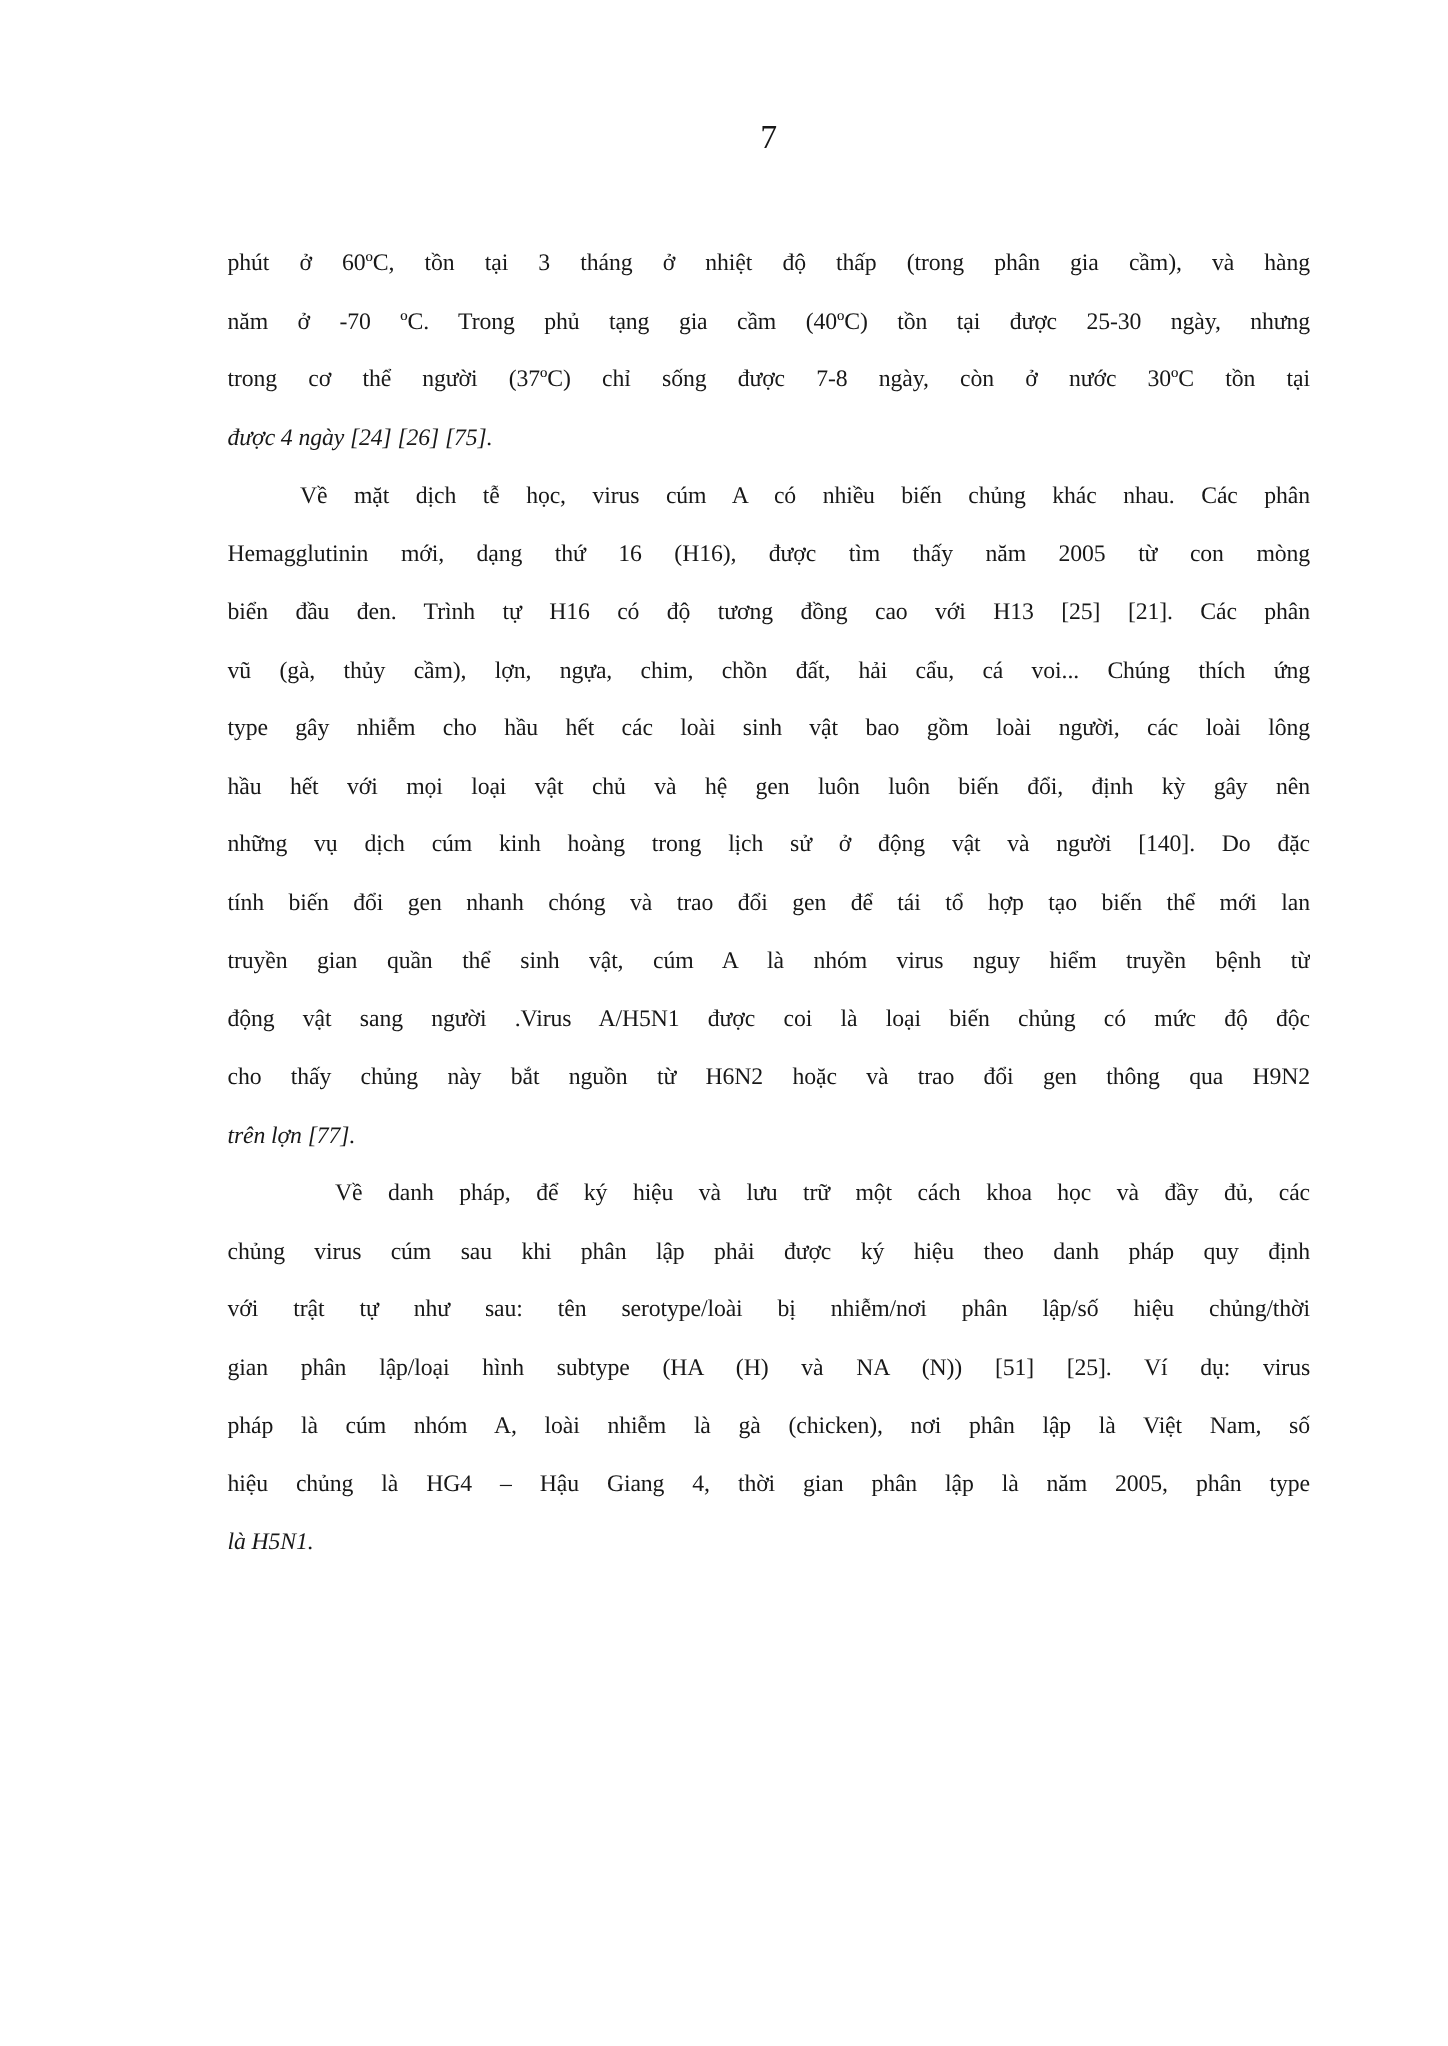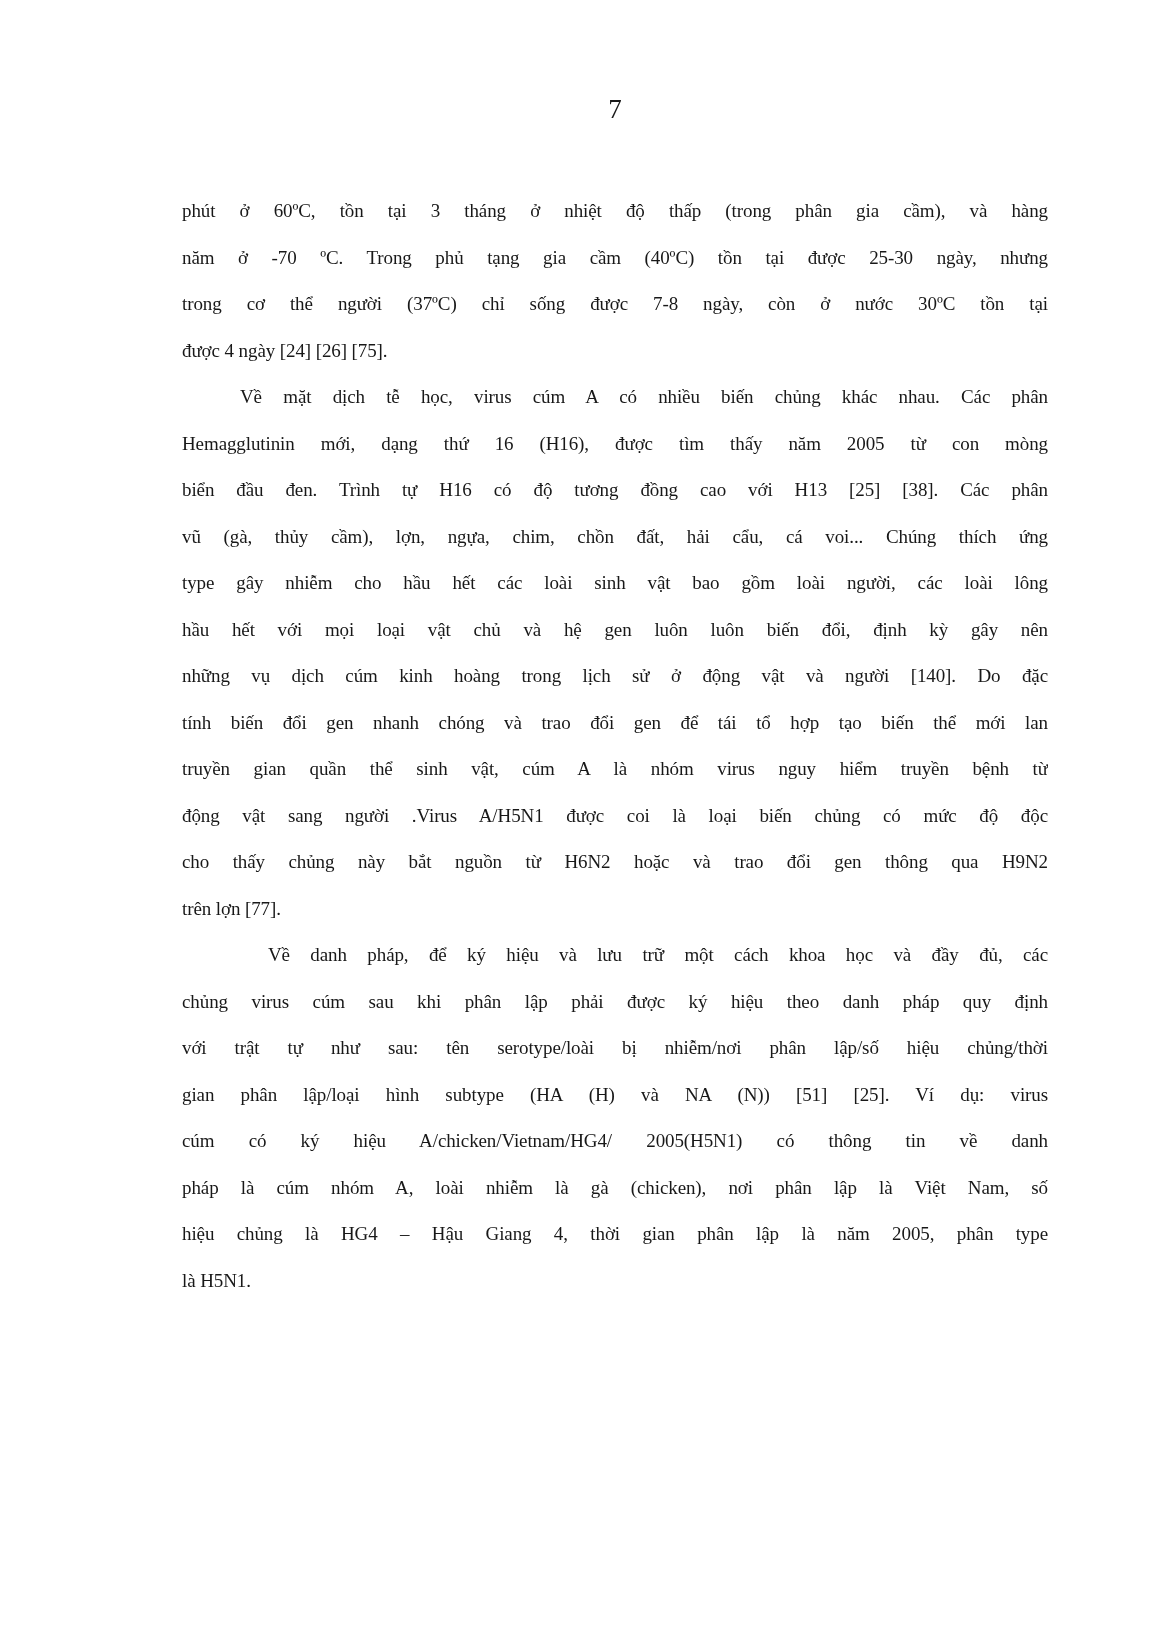--- a/index.html
+++ b/index.html
@@ -40,52 +40,52 @@
   }
   .line {
     text-align: justify;
     text-align-last: justify;
     text-justify: inter-word;
     white-space: normal;
     overflow: hidden;
   }
   .line.last {
     text-align-last: left;
+    font-style: italic;
   }
 </style>
 </head>
 <body>
 
 <div class="page">
   <div class="page-number">7</div>
   <div class="text-block" id="text-block">
       <div class="para">
         <div class="line">phút ở 60ºC, tồn tại 3 tháng ở nhiệt độ thấp (trong phân gia cầm), và hàng</div>
         <div class="line">năm ở -70 ºC. Trong phủ tạng gia cầm (40ºC) tồn tại được 25-30 ngày, nhưng</div>
         <div class="line">trong cơ thể người (37ºC) chỉ sống được 7-8 ngày, còn ở nước 30ºC tồn tại</div>
         <div class="line last">được 4 ngày [24] [26] [75].</div>
       </div>
       <div class="para">
         <div class="line" style="text-indent: 58px;">Về mặt dịch tễ học, virus cúm A có nhiều biến chủng khác nhau. Các phân</div>
         <div class="line">Hemagglutinin mới, dạng thứ 16 (H16), được tìm thấy năm 2005 từ con mòng</div>
-        <div class="line">biển đầu đen. Trình tự H16 có độ tương đồng cao với H13 [25] [38]. Các phân</div>
+        <div class="line">biển đầu đen. Trình tự H16 có độ tương đồng cao với H13 [25] [21]. Các phân</div>
         <div class="line">vũ (gà, thủy cầm), lợn, ngựa, chim, chồn đất, hải cẩu, cá voi... Chúng thích ứng</div>
         <div class="line">type gây nhiễm cho hầu hết các loài sinh vật bao gồm loài người, các loài lông</div>
         <div class="line">hầu hết với mọi loại vật chủ và hệ gen luôn luôn biến đổi, định kỳ gây nên</div>
         <div class="line">những vụ dịch cúm kinh hoàng trong lịch sử ở động vật và người [140]. Do đặc</div>
         <div class="line">tính biến đổi gen nhanh chóng và trao đổi gen để tái tổ hợp tạo biến thể mới lan</div>
         <div class="line">truyền gian quần thể sinh vật, cúm A là nhóm virus nguy hiểm truyền bệnh từ</div>
         <div class="line">động vật sang người .Virus A/H5N1 được coi là loại biến chủng có mức độ độc</div>
         <div class="line">cho thấy chủng này bắt nguồn từ H6N2 hoặc và trao đổi gen thông qua H9N2</div>
         <div class="line last">trên lợn [77].</div>
       </div>
       <div class="para">
         <div class="line" style="text-indent: 86px;">Về danh pháp, để ký hiệu và lưu trữ một cách khoa học và đầy đủ, các</div>
         <div class="line">chủng virus cúm sau khi phân lập phải được ký hiệu theo danh pháp quy định</div>
         <div class="line">với trật tự như sau: tên serotype/loài bị nhiễm/nơi phân lập/số hiệu chủng/thời</div>
         <div class="line">gian phân lập/loại hình subtype (HA (H) và NA (N)) [51] [25]. Ví dụ: virus</div>
-        <div class="line">cúm có ký hiệu A/chicken/Vietnam/HG4/ 2005(H5N1) có thông tin về danh</div>
         <div class="line">pháp là cúm nhóm A, loài nhiễm là gà (chicken), nơi phân lập là Việt Nam, số</div>
         <div class="line">hiệu chủng là HG4 – Hậu Giang 4, thời gian phân lập là năm 2005, phân type</div>
         <div class="line last">là H5N1.</div>
       </div>
     </div>
 </div>
 
 </body></html>

